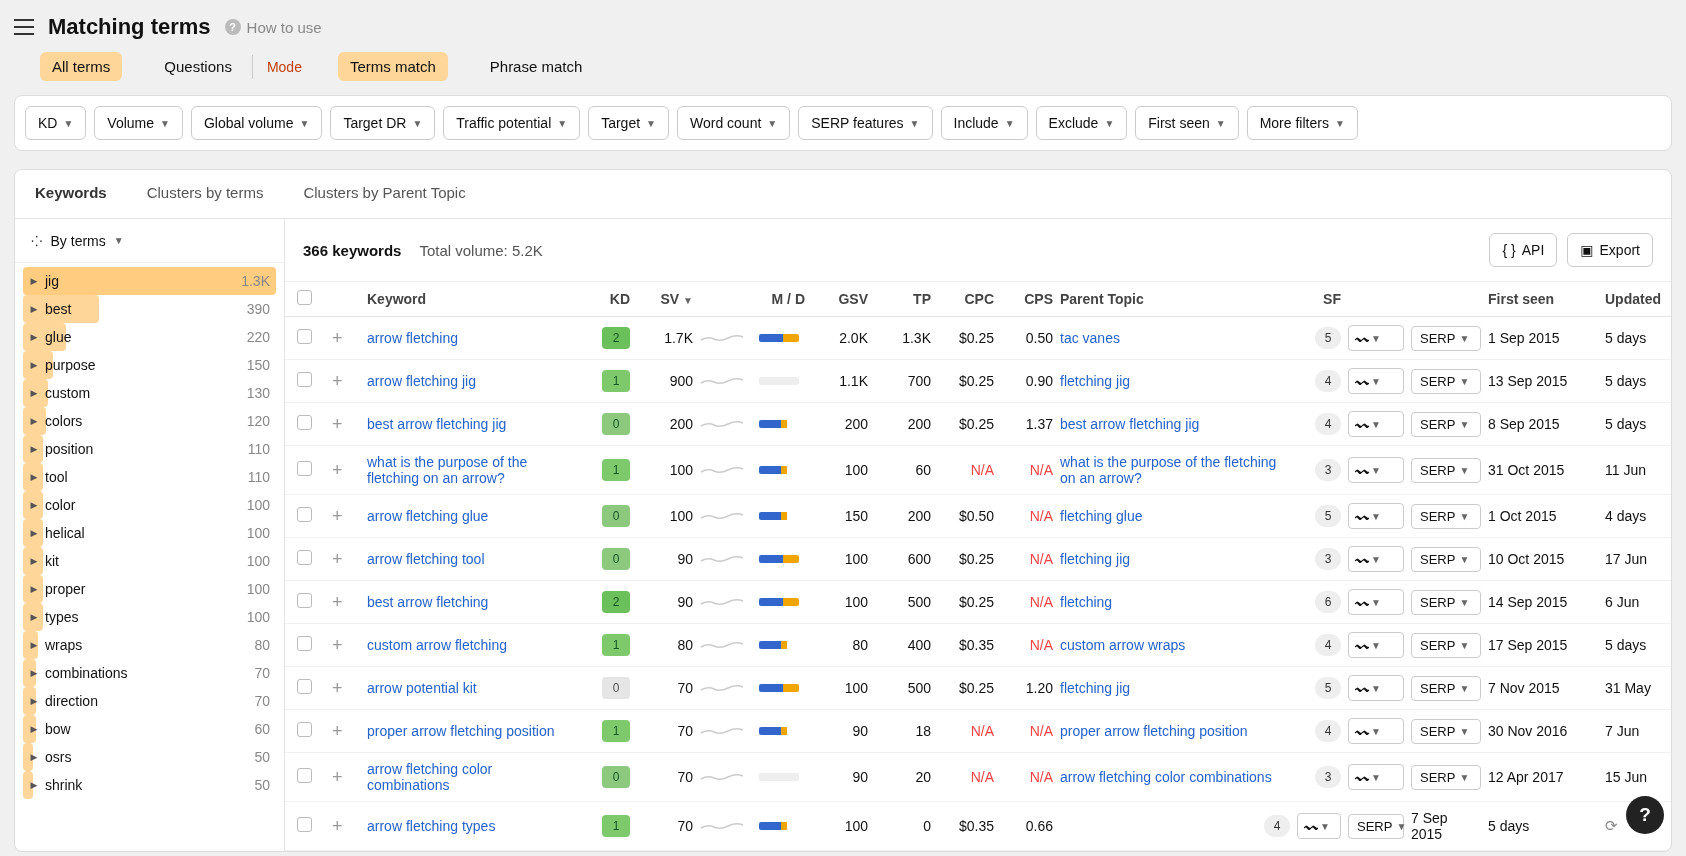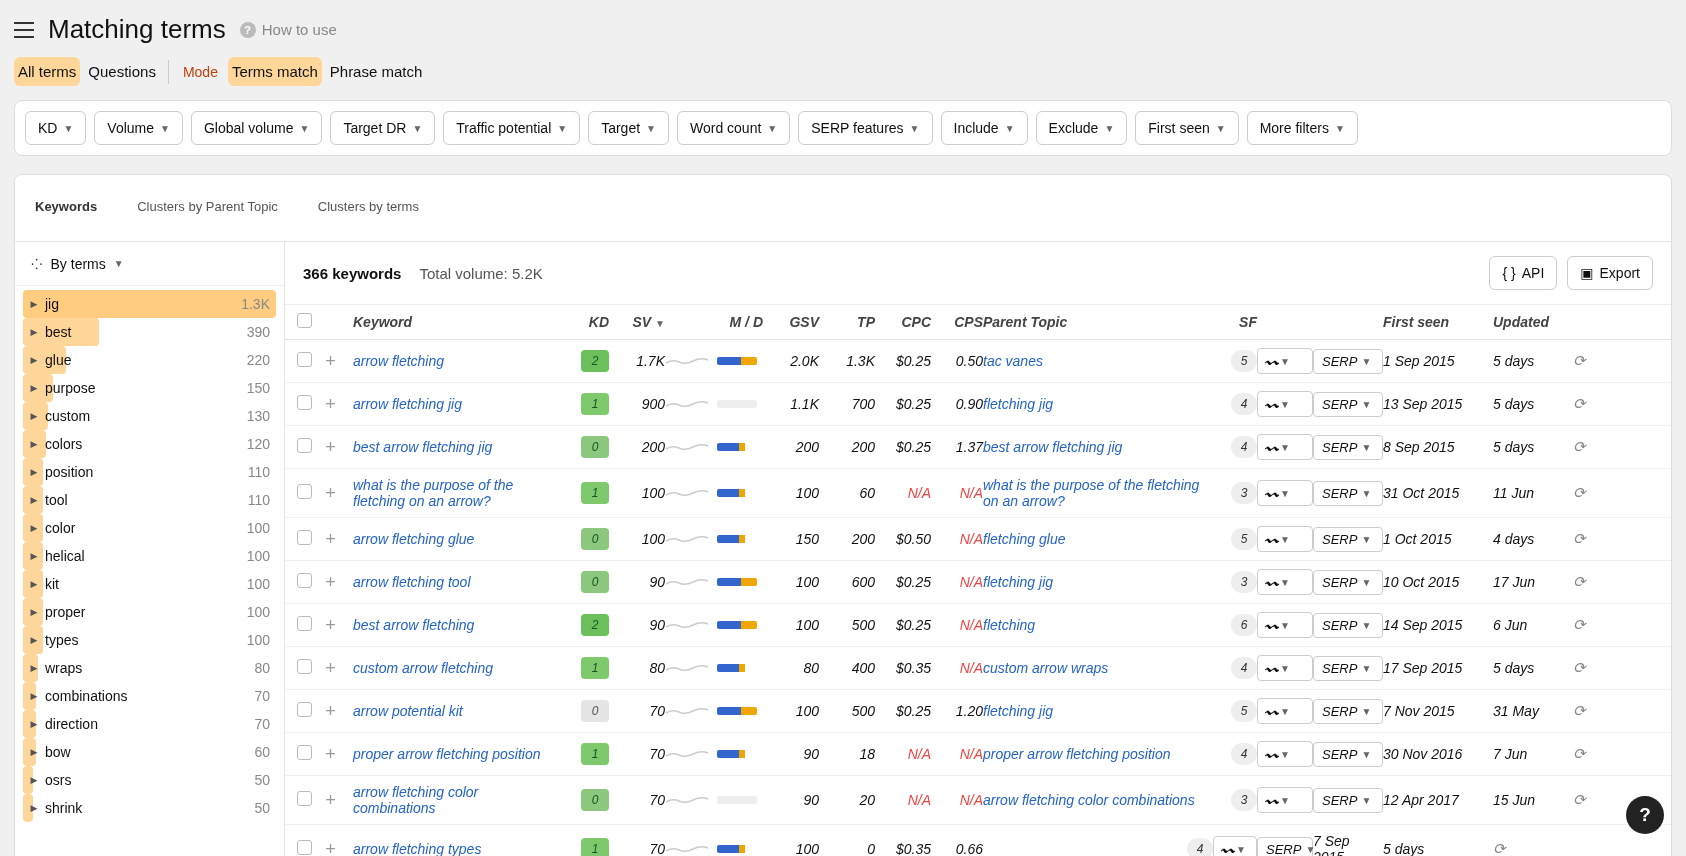--- a/index.html
+++ b/index.html
@@ -1,33 +1,33 @@
 <!DOCTYPE html>
 <html><head>
 <meta charset="utf-8">
 <style>
 * { box-sizing: border-box; margin: 0; padding: 0; }
 body { font-family: -apple-system, BlinkMacSystemFont, "Segoe UI", Helvetica, Arial, sans-serif; font-size: 14px; color: #111; background: #f0f0f0; }
 .topbar { display: flex; align-items: center; gap: 14px; padding: 14px 14px 8px 14px; }
 .hamburger { width: 20px; height: 16px; display: flex; flex-direction: column; justify-content: space-between; cursor: pointer; }
 .hamburger span { height: 2px; background: #333; }
-.page-title { font-size: 26px; font-weight: 400; }
+.page-title { font-size: 22px; font-weight: 700; }
 .how-to-use { color: #888; font-size: 15px; display: flex; align-items: center; gap: 6px; cursor: pointer;}
 .how-to-use .q { width: 16px; height: 16px; border-radius: 50%; background: #bbb; color: #fff; font-size: 11px; display:flex; align-items:center; justify-content:center; font-weight:bold;}
 .segmented { display:flex; gap:4px; padding: 4px 14px 10px; align-items:center; }
-.seg-btn { padding: 6px 4px; border-radius: 6px; cursor:pointer; font-size: 15px;}
+.seg-btn { padding: 6px 12px; border-radius: 6px; cursor:pointer; font-size: 15px; margin-left: 26px;}
 .seg-active { background: #ffd699; }
 .seg-label { color: #c2410c; padding: 0 6px; }
 .sep { width: 1px; height: 24px; background: #ccc; margin: 0 4px;}
 .filters-bar { margin: 4px 14px 18px 14px; background:#fff; border:1px solid #ddd; border-radius:8px; padding: 10px 10px; display:flex; flex-wrap:wrap; gap:8px;}
 .filter-chip { border:1px solid #ccc; border-radius:6px; padding:8px 12px; font-size:14px; display:flex; align-items:center; gap:6px; cursor:pointer; background:#fff;}
 .caret { font-size: 10px; color:#666; }
 .main-panel { margin: 0 14px 14px; background:#fff; border:1px solid #ddd; border-radius:8px; overflow:hidden;}
 .tabs-row { display:flex; border-bottom:1px solid #e5e5e5;}
-.tab { padding: 24px 20px; font-size:13px; cursor:pointer; color:#333; font-weight:600; }
+.tab { padding: 14px 20px; font-size:15px; cursor:pointer; color:#333; font-weight:600; }
 .tab.active { border-bottom: 3px solid #fff; background:#fff; position:relative; }
 .tab.inactive { color:#555; font-weight: 400;}
 .content-row { display:flex; }
 .sidebar { width: 270px; border-right:1px solid #e5e5e5; }
 .byterms-hdr { padding:12px 16px; border-bottom:1px solid #eee; display:flex; align-items:center; gap:8px; font-size:14px; cursor:pointer;}
 .byterms-icon { color:#333; }
 .term-list { padding: 4px 8px 10px; position:relative;}
 .term-row { position:relative; display:flex; align-items:center; padding: 6px 6px; border-radius:4px; cursor:pointer; font-size:14px; }
 .term-row .tri { font-size: 9px; color:#555; margin-right:6px; width:10px; text-align:center;}
 .term-row .label { flex:1; z-index:2;}
@@ -37,21 +37,21 @@
 .term-row.active { font-weight:400; }
 .term-row .inner { position:relative; z-index:2; display:flex; width:100%; align-items:center;}
 .results-area { flex:1; min-width:0; }
 .results-hdr { display:flex; align-items:center; justify-content:space-between; padding: 14px 18px; border-bottom:1px solid #eee;}
 .results-hdr .left { display:flex; gap: 18px; align-items:flex-end; }
 .results-count { font-weight:700; font-size:15px;}
 .total-vol { color:#555; font-size:15px;}
 .hdr-actions { display:flex; gap:10px;}
 .btn-outline { border:1px solid #ccc; border-radius:6px; padding:8px 12px; background:#fff; display:flex; align-items:center; gap:6px; font-size:14px; cursor:pointer;}
 .table { width:100%; }
-.thead, .trow { display:grid; grid-template-columns: 28px 28px 210px 46px 56px 52px 46px 56px 56px 56px 52px 230px 44px 56px 70px 110px 80px 30px; gap:0; align-items:center; padding: 8px 12px; border-bottom:1px solid #f0f0f0; font-size:14px;font-style:italic;}
+.thead, .trow { display:grid; grid-template-columns: 28px 28px 210px 46px 56px 52px 46px 56px 56px 56px 52px 230px 44px 56px 70px 110px 80px 30px; gap:7px; align-items:center; padding: 8px 12px; border-bottom:1px solid #f0f0f0; font-size:14px;}
 .thead { color:#444; font-weight:600; border-bottom:1px solid #e5e5e5;}
 .th { white-space:nowrap; }
 .th.right, .td.right { text-align:right; }
 .td a { color: #2563c9; text-decoration:none; }
 .kd-badge { width: 28px; height: 22px; border-radius:4px; display:inline-flex; align-items:center; justify-content:center; color:#fff; font-size:12px;}
 .kd-0 { background:#8cc97e; color:#155724;}
 .kd-1 { background:#7fc96d; color:#155724;}
 .kd-2 { background:#6cc05b; color:#155724;}
 .kd-gray { background:#e5e5e5; color:#555;}
 .sf-pill { width:26px; height:22px; border-radius:11px; background:#eee; display:inline-flex; align-items:center; justify-content:center; font-size:12px; color:#333;}
@@ -140,22 +140,22 @@
     </div>
     <div class="filter-chip">
       <span>More filters</span>
       <span class="caret">▼</span>
     </div>
   </div>
 
 <div class="main-panel">
   <div class="tabs-row">
     <div class="tab active">Keywords</div>
+    <div class="tab inactive">Clusters by terms</div>
     <div class="tab inactive">Clusters by Parent Topic</div>
-    <div class="tab inactive">Clusters by terms</div>
   </div>
   <div class="content-row">
     <div class="sidebar">
       <div class="byterms-hdr">
         <span class="byterms-icon">⁘</span>
         <span>By terms</span>
         <span class="caret">▼</span>
       </div>
       <div class="term-list" id="term-list">
           <div class="term-row active">

